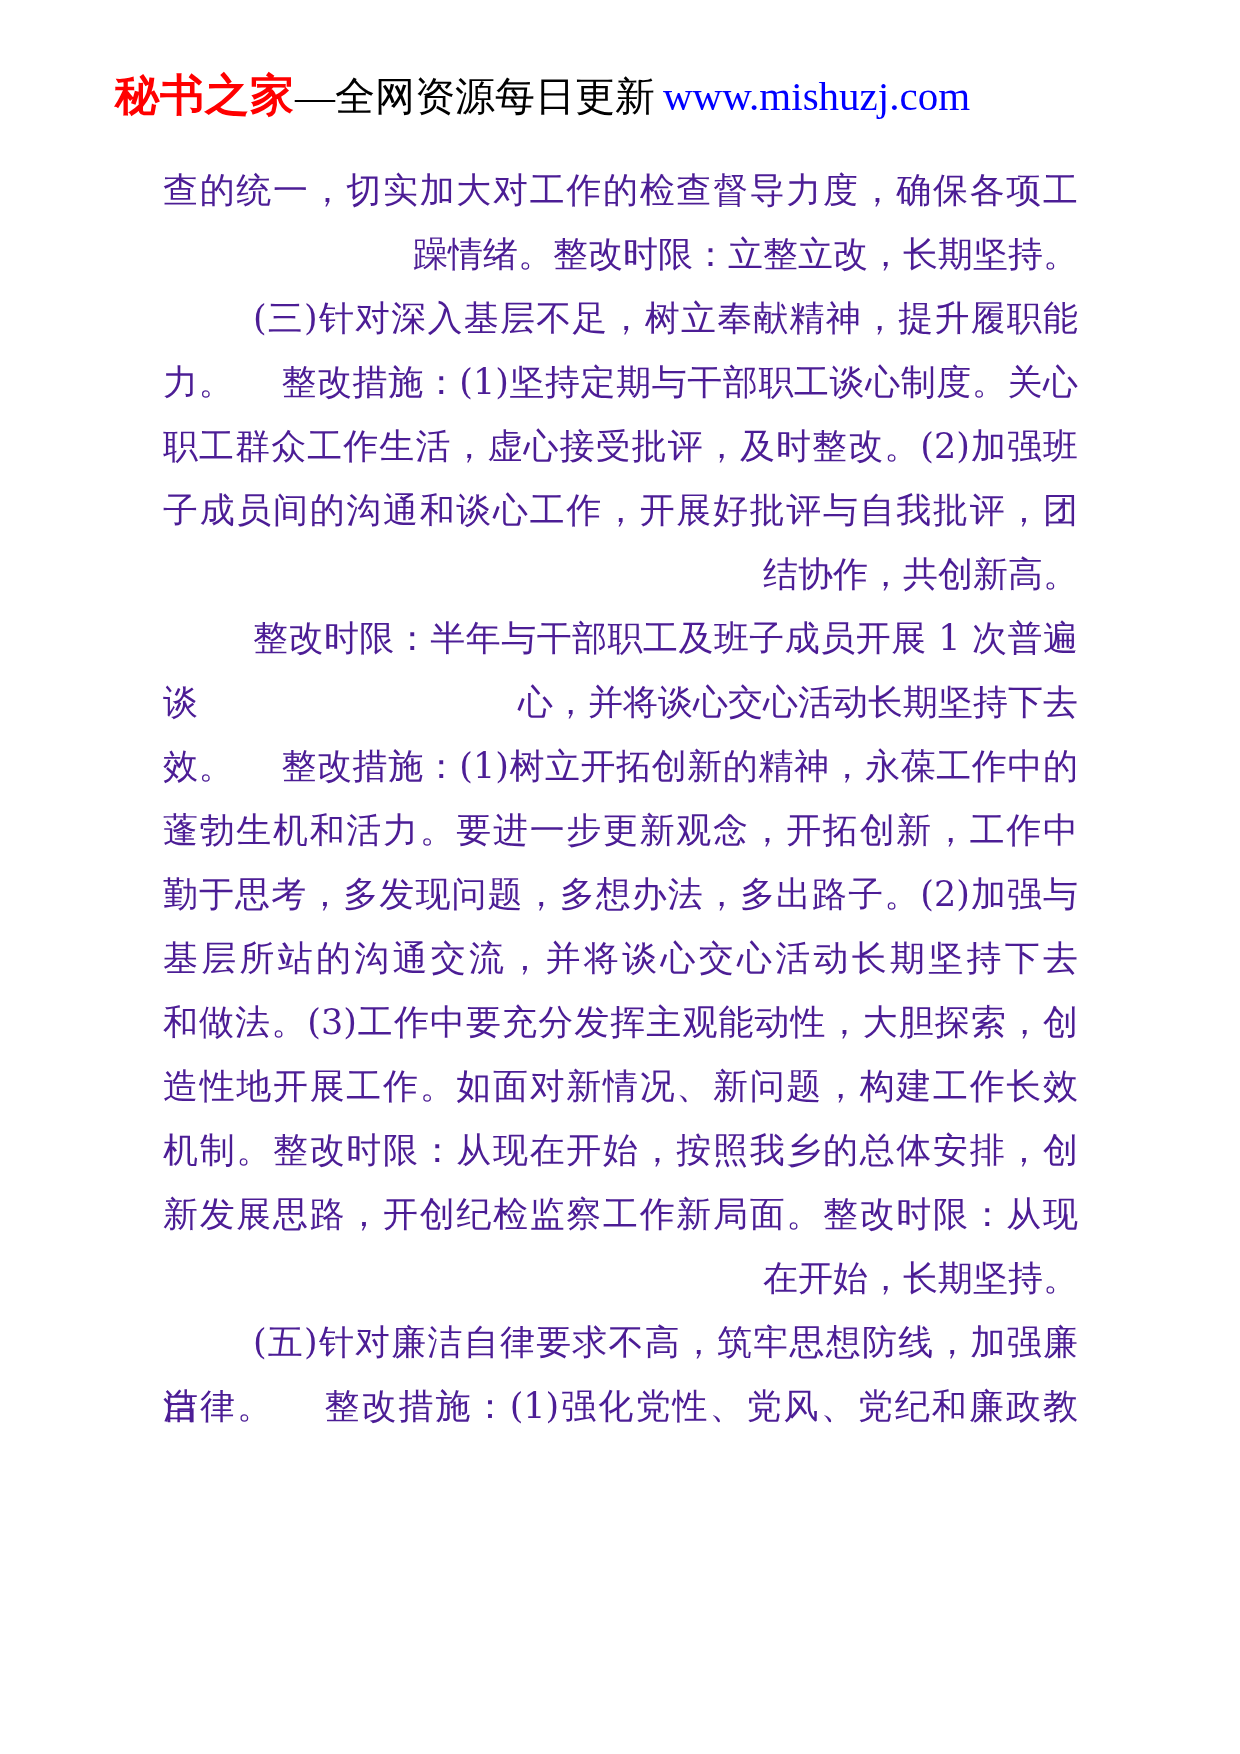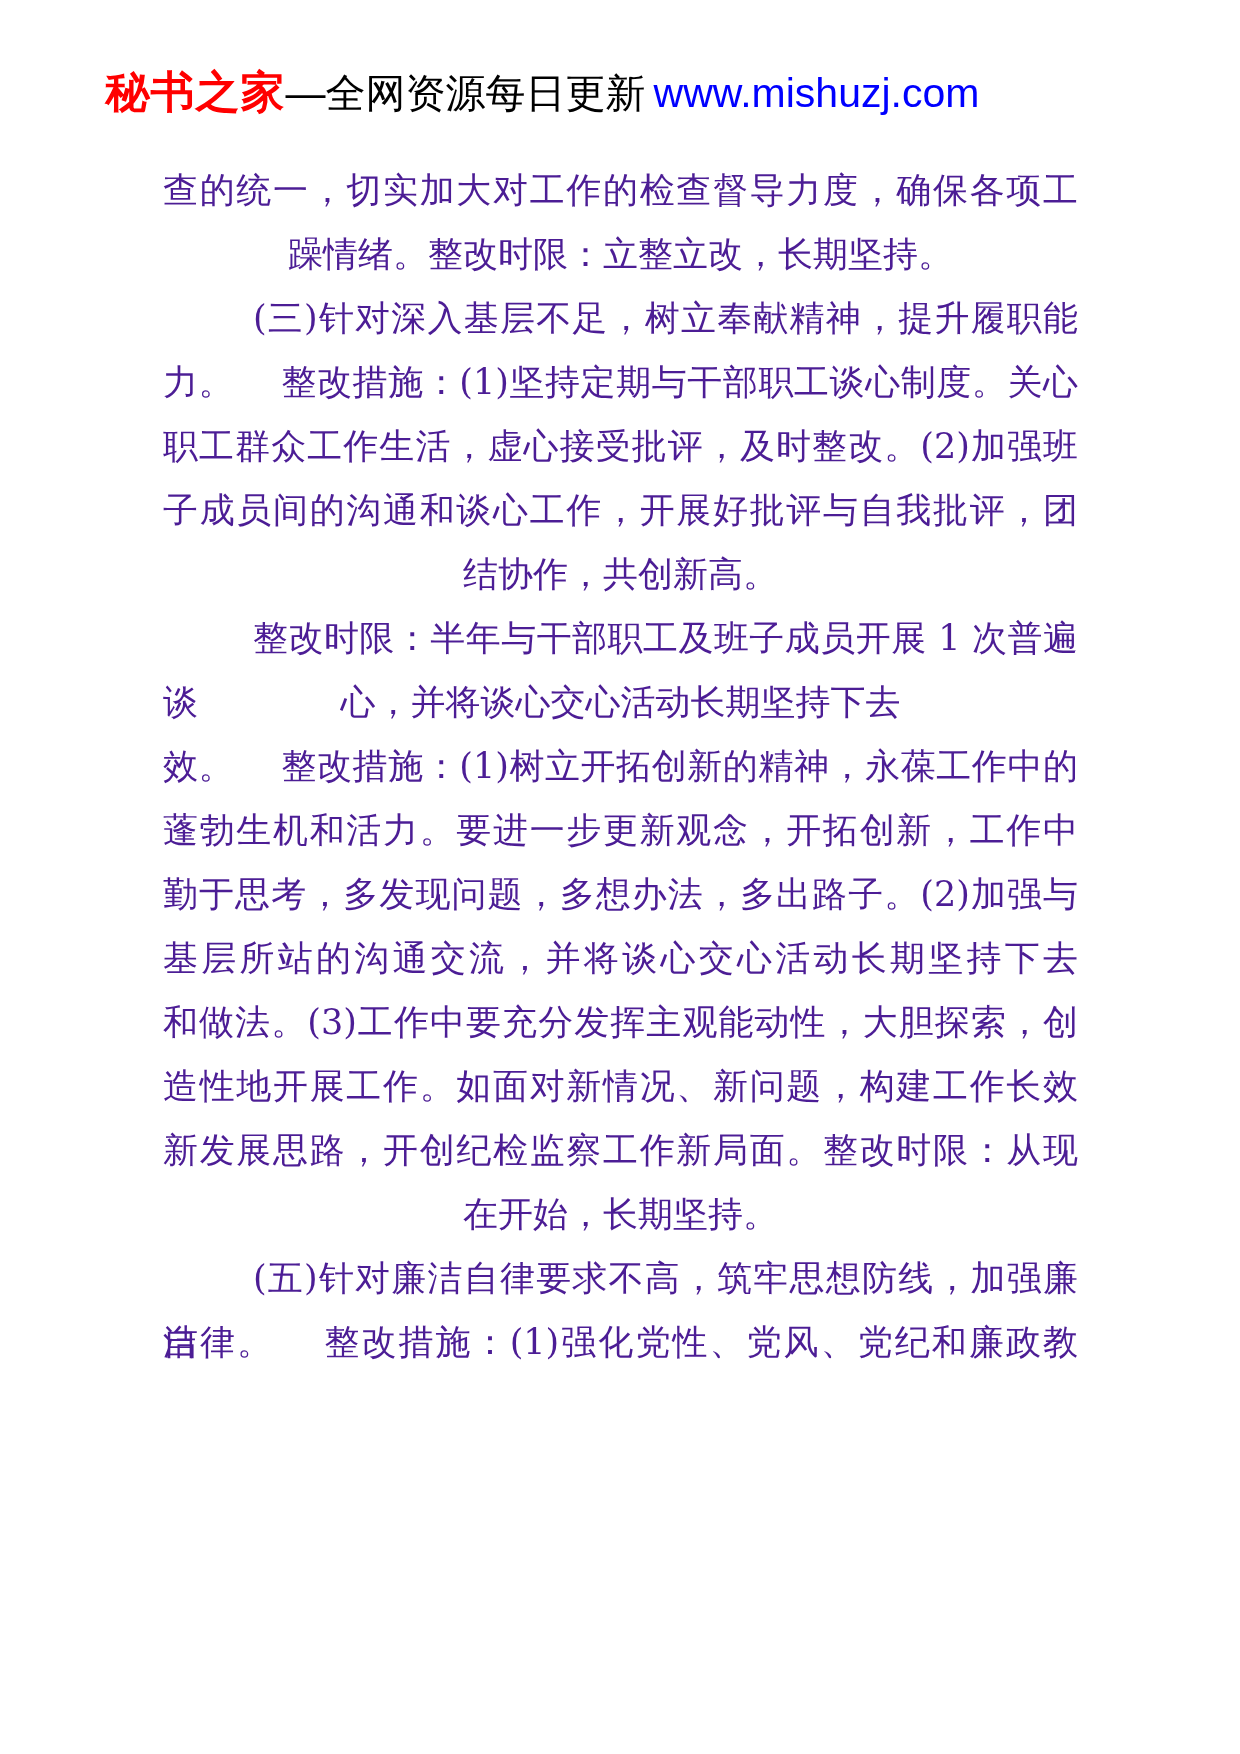--- a/index.html
+++ b/index.html
@@ -8,27 +8,27 @@
     background: #ffffff;
   }
   body {
     width: 1240px;
     height: 1754px;
     position: relative;
     overflow: hidden;
   }
   .page-header {
     position: absolute;
-    top: 77px;
+    top: 70px;
     left: 85px;
     width: 915px;
     text-align: center;
     white-space: nowrap;
-    font-family: Liberation Sans, sans-serif;
-    line-height: 29px;
+    font-family: Liberation Serif, serif;
+    line-height: 52px;
   }
   .brand {
     color: #ff0000;
     font-size: 44px;
     font-weight: bold;
     letter-spacing: 1px;
   }
   .tagline {
     color: #000000;
     font-size: 40px;
@@ -45,21 +45,21 @@
     top: 158px;
     left: 163px;
     width: 915px;
     font-family: "DejaVu Serif", "Liberation Serif", serif;
     color: #4c1d95;
   }
   .line {
     height: 64px;
     line-height: 64px;
     font-size: 35px;
-    text-align: center;
+    text-align: right;
   }
   .line.j {
     text-align: justify;
     text-align-last: justify;
   }
   .line.ind {
     text-indent: 90px;
   }
 </style>
 </head>
@@ -78,17 +78,18 @@
   <div class="line j">子成员间的沟通和谈心工作，开展好批评与自我批评，团</div>
   <div class="line">结协作，共创新高。</div>
   <div class="line j ind">整改时限：半年与干部职工及班子成员开展 1 次普遍谈</div>
   <div class="line">心，并将谈心交心活动长期坚持下去</div>
   <div class="line j">效。　 整改措施：(1)树立开拓创新的精神，永葆工作中的</div>
   <div class="line j">蓬勃生机和活力。要进一步更新观念，开拓创新，工作中</div>
   <div class="line j">勤于思考，多发现问题，多想办法，多出路子。(2)加强与</div>
   <div class="line j">基层所站的沟通交流，并将谈心交心活动长期坚持下去</div>
   <div class="line j">和做法。(3)工作中要充分发挥主观能动性，大胆探索，创</div>
   <div class="line j">造性地开展工作。如面对新情况、新问题，构建工作长效</div>
+  <div class="line j">机制。整改时限：从现在开始，按照我乡的总体安排，创</div>
   <div class="line j">新发展思路，开创纪检监察工作新局面。整改时限：从现</div>
   <div class="line">在开始，长期坚持。</div>
   <div class="line j ind">(五)针对廉洁自律要求不高，筑牢思想防线，加强廉洁</div>
   <div class="line j">自律。　 整改措施：(1)强化党性、党风、党纪和廉政教</div>
 </div>
 
 </body></html>

